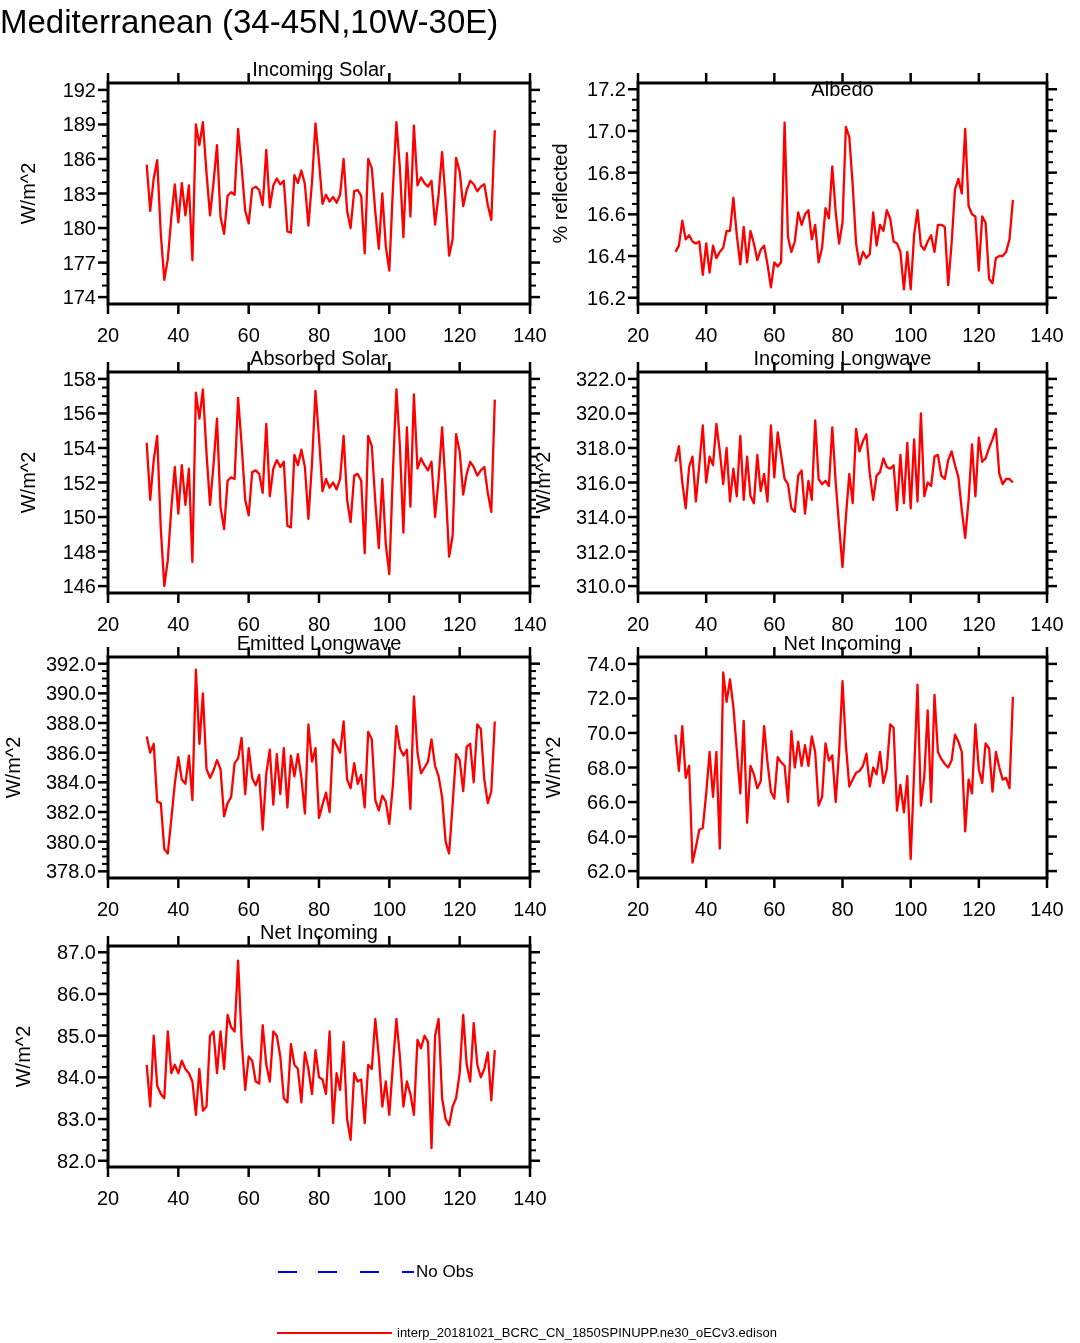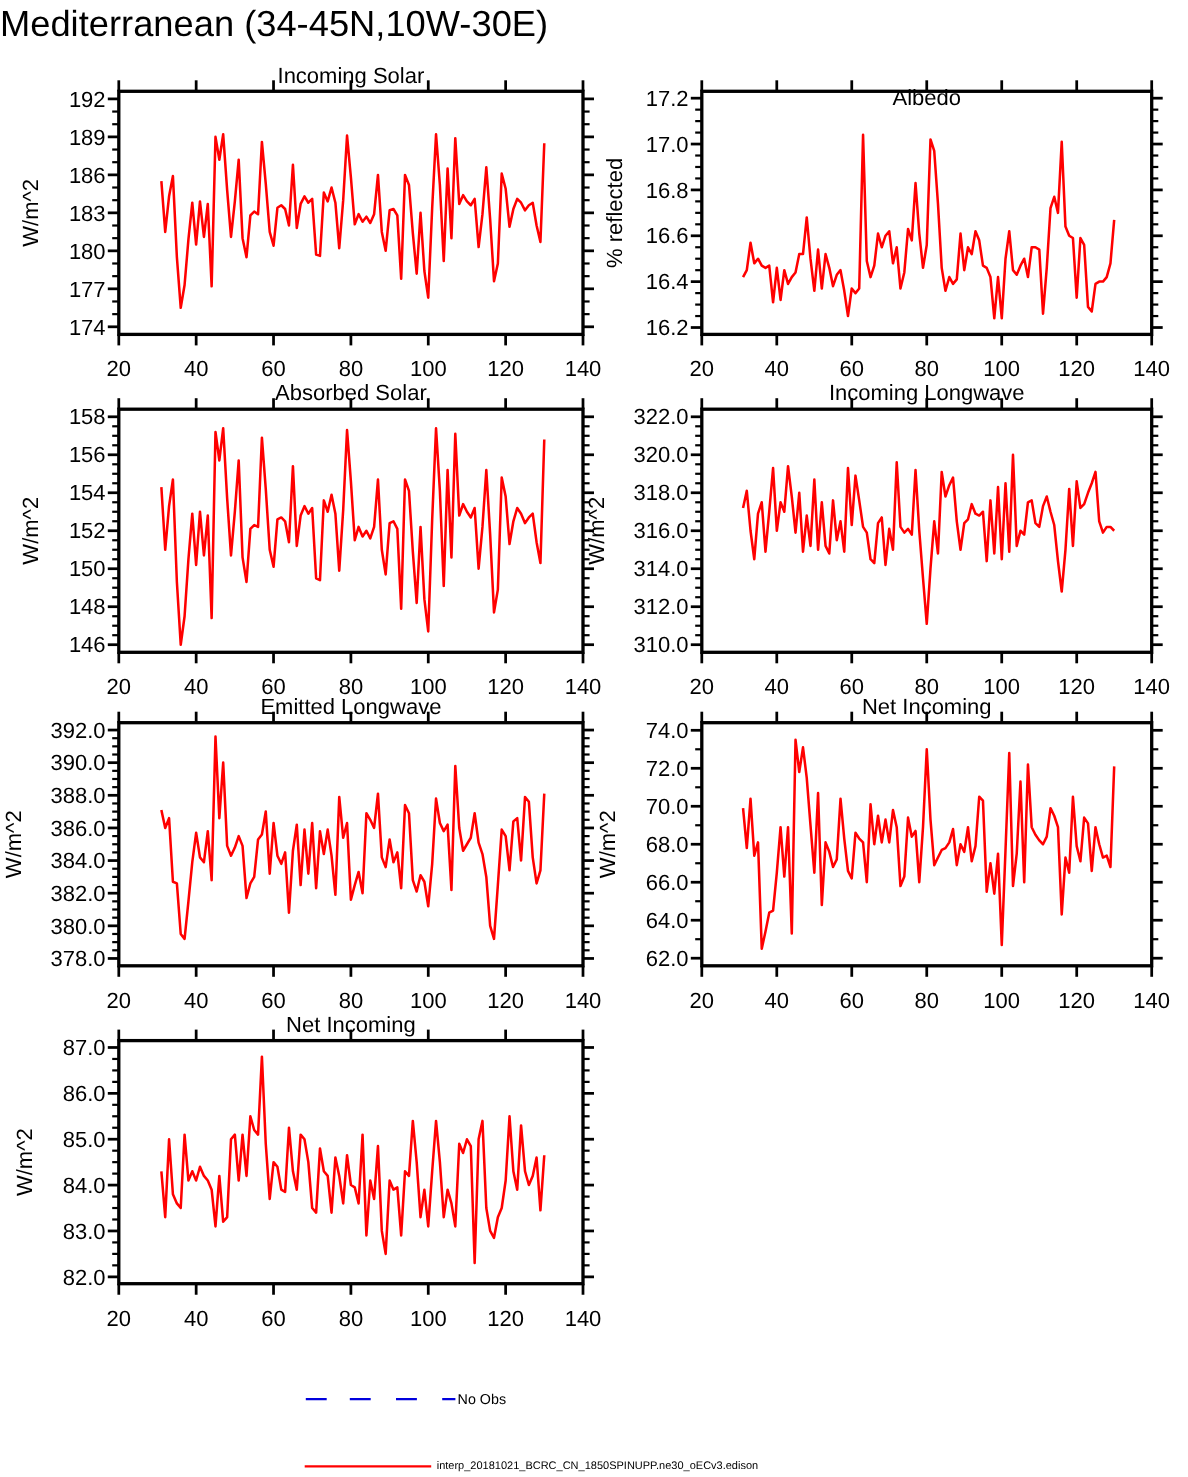--- a/index.html
+++ b/index.html
@@ -16,22 +16,22 @@
     text-align:center;font-size:20px;line-height:24px;white-space:nowrap;
   }
   .ylab{
     width:24px;display:flex;align-items:center;justify-content:center;
   }
   .ylab span{
     transform:rotate(-90deg);white-space:nowrap;font-size:20px;
   }
   svg{display:block;overflow:visible;}
   svg text{font-family:"Liberation Sans",sans-serif;fill:#000;}
-  .legend-label{font-size:13px;line-height:14px;white-space:nowrap;}
-  .legend-label.small{font-size:10px;line-height:12px;}
+  .legend-label{font-size:17px;line-height:14px;white-space:nowrap;}
+  .legend-label.small{font-size:13px;line-height:12px;}
 </style>
 </head>
 <body>
 
 <div class="abs main-title">Mediterranean (34-45N,10W-30E)</div>
 
 <div class="abs chart-title" style="left:108px;top:57px;width:422px;">Incoming Solar</div>
 <div class="abs ylab" style="left:17px;top:83px;height:221px;">
     <span>W/m^2</span>
   </div>

